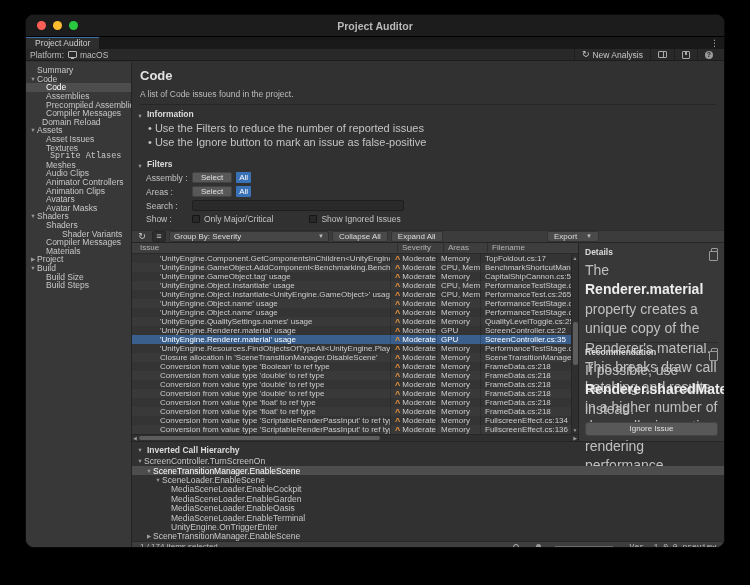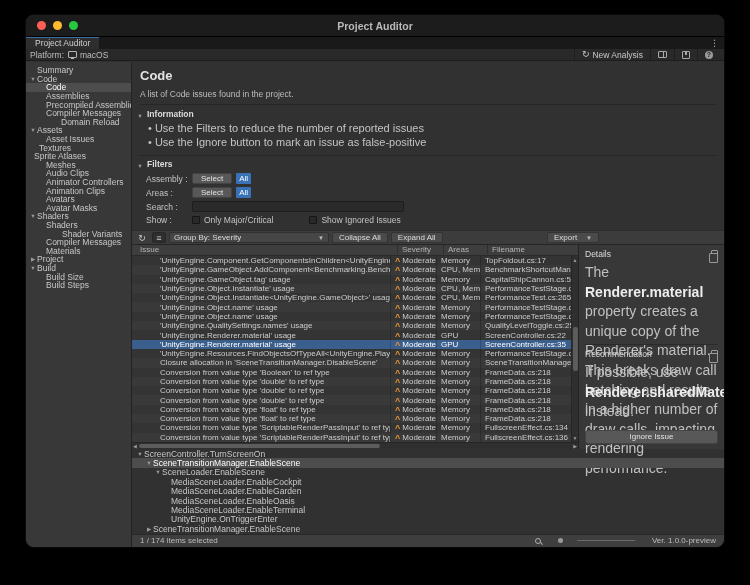--- a/index.html
+++ b/index.html
@@ -109,21 +109,21 @@
   .vs-arrow { font-size:5px; color:#9a9a9a; line-height:6px; }
   .vs-thumb { position:absolute; top:38%; height:24%; width:5px; left:1px; background:#5c5c5c; border-radius:2px; }
   .hscroll { height:7px; background:#2f2f2f; border-top:1px solid #262626; position:relative;
     display:flex; align-items:center; justify-content:space-between; padding:0 1px; }
   .hs-arrow { font-size:5px; color:#9a9a9a; }
   .hs-thumb { position:absolute; left:7px; width:54%; top:1px; bottom:1px; background:#5c5c5c; border-radius:2px; }
 
   
   .details { width:146px; flex:0 0 146px; background:#383838; border-left:1px solid #242424;
     display:flex; flex-direction:column; padding:4px 6px 5px 6px; }
-  .d-head { display:flex; align-items:center; font-size:8.5px; font-weight:normal; color:#dcdcdc; }
+  .d-head { display:flex; align-items:center; font-size:8.5px; font-weight:bold; color:#dcdcdc; }
   .copy-ic { margin-left:auto; width:7px; height:8px; border:1px solid #9a9a9a; border-radius:1px; position:relative; }
   .copy-ic::before { content:""; position:absolute; left:-3px; top:2px; width:7px; height:8px;
     border:1px solid #9a9a9a; border-radius:1px; background:#383838; }
   .d-body { font-size:14px; color:#c0c0c0; line-height:1.4; margin-top:4px; }
   .d-body b { color:#ededed; }
   .d-top { height:92px; }
   .d-div { height:1px; background:#2a2a2a; margin:3px 0 4px 0; }
   .ignore-btn { margin-top:auto; height:14px; background:#585858; border:1px solid #444;
     border-radius:3px; color:#e0e0e0; font-size:8px; display:flex; align-items:center; justify-content:center; }
 
@@ -131,21 +131,21 @@
   .hier-head { display:flex; align-items:center; gap:3px; padding:3px 4px 2px 4px; font-size:8.5px;
     font-weight:bold; color:#dcdcdc; border-top:1px solid #262626; }
   .hrow { height:9.4px; display:flex; align-items:center; font-size:8.5px; color:#c8c8c8; white-space:nowrap; }
   .hrow.selected { background:#4d4d4d; color:#fff; }
 
   .spacer { flex:1; background:#333333; }
 
   
   .statusbar { height:14px; background:#3e3e3e; border-top:1px solid #282828; display:flex;
     align-items:center; font-size:8px; color:#bdbdbd; padding:0 8px; }
-  .sb-right { margin-left:auto; display:flex; align-items:center; gap:17px; }
+  .sb-right { margin-left:auto; display:flex; align-items:center; gap:17px;font-family:Liberation Mono, monospace; }
   .mag-ic { width:6px; height:6px; border:1px solid #b0b0b0; border-radius:50%; position:relative; }
   .mag-ic::after { content:""; position:absolute; width:3px; height:1px; background:#b0b0b0;
     right:-3px; bottom:-1px; transform:rotate(45deg); }
   .slider-dot { width:5px; height:5px; border-radius:50%; background:#9a9a9a; }
   .slider-line { width:58px; height:1px; background:#6b6b6b; margin-left:-3px; }
 </style>
 </head>
 <body>
 
 <div class="window">
@@ -204,37 +204,37 @@
           <span>Assemblies</span>
         </div>
         <div class="side-item" style="padding-left: 12px;">
           <span class="tree-arrow"></span>
           <span>Precompiled Assemblies</span>
         </div>
         <div class="side-item" style="padding-left: 12px;">
           <span class="tree-arrow"></span>
           <span>Compiler Messages</span>
         </div>
-        <div class="side-item" style="padding-left: 16px; margin-left: 11px;">
+        <div class="side-item" style="padding-left: 8px;">
           <span class="tree-arrow"></span>
           <span>Domain Reload</span>
         </div>
         <div class="side-item" style="padding-left: 3px;">
           <span class="tree-arrow">▼</span>
           <span>Assets</span>
         </div>
         <div class="side-item" style="padding-left: 12px;">
           <span class="tree-arrow"></span>
           <span>Asset Issues</span>
         </div>
-        <div class="side-item" style="padding-left: 5px;">
+        <div class="side-item" style="padding-left: 12px;">
           <span class="tree-arrow"></span>
           <span>Textures</span>
         </div>
-        <div class="side-item" style="padding-left: 0;">
+        <div class="side-item" style="padding-left: 16px; font-family: Liberation Mono, monospace;">
           <span class="tree-arrow"></span>
           <span>Sprite Atlases</span>
         </div>
         <div class="side-item" style="padding-left: 12px;">
           <span class="tree-arrow"></span>
           <span>Meshes</span>
         </div>
         <div class="side-item" style="padding-left: 12px;">
           <span class="tree-arrow"></span>
           <span>Audio Clips</span>
@@ -568,20 +568,24 @@
           <div class="d-div"></div>
           <div class="d-head">
             <span>Recommendation</span>
             <span class="copy-ic"></span>
           </div>
           <div class="d-body" id="rec-body"><span>If possible, use </span><b>Renderer.sharedMaterial</b><span> instead.</span></div>
           <div class="ignore-btn">Ignore Issue</div>
         </div>
       </div>
 
+      <div class="hier-head">
+        <span class="tree-arrow">▼</span>
+        <span>Inverted Call Hierarchy</span>
+      </div>
       <div id="hier-tree">
           <div class="hrow" style="padding-left: 4px;">
             <span class="tree-arrow">▼</span>
             <span>ScreenController.TurnScreenOn</span>
           </div>
           <div class="hrow selected" style="padding-left: 13px;">
             <span class="tree-arrow">▼</span>
             <span>SceneTransitionManager.EnableScene</span>
           </div>
           <div class="hrow" style="padding-left: 22px;">

